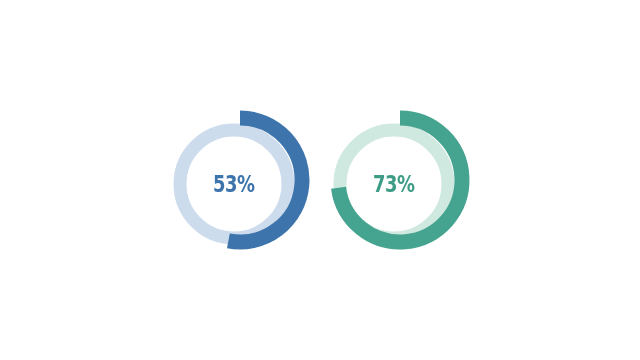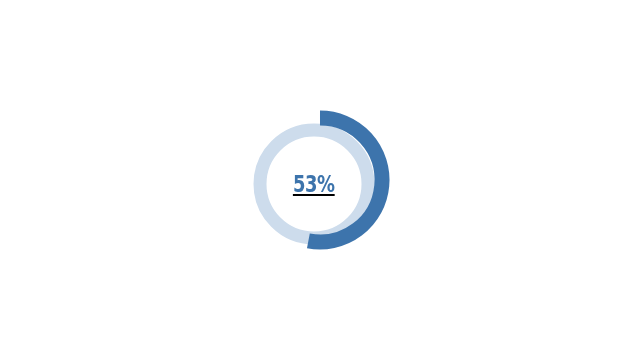--- a/index.html
+++ b/index.html
@@ -31,21 +31,20 @@
     align-items: center;
     justify-content: center;
   }
   .gauge {
     position: relative;
     width: 160px;
     height: 276px;
     display: flex;
     align-items: center;
     justify-content: center;
-    text-decoration: underline;
   }
   .gauge-svg {
     position: absolute;
     left: 50%;
     top: 50%;
     transform: translate(-50%, -50%);
     width: 160px;
     height: 180px;
     overflow: visible;
   }
@@ -71,16 +70,23 @@
   <div class="gauge-row">
 
     <div class="gauge">
       <svg class="gauge-svg" viewBox="0 0 160 180">
         <circle class="g1-track" cx="74" cy="94" r="54" fill="none" stroke-width="13" stroke="#cddcec"></circle>
         <path class="g1-arc" fill="none" stroke-width="15" stroke-linecap="butt" d="M 80.00 28.00 A 62 62 0 1 1 68.38 150.90" stroke="#3d74ac"></path>
       </svg>
       <div class="gauge-value g1-text" style="color: rgb(61, 116, 172); left: -6px; top: 4px; position: relative;">53%</div>
     </div>
 
+    <div class="gauge">
+      <svg class="gauge-svg" viewBox="0 0 160 180">
+        <circle class="g2-track" cx="74" cy="94" r="54" fill="none" stroke-width="13" stroke="#cfe8e0"></circle>
+        <path class="g2-arc" fill="none" stroke-width="15" stroke-linecap="butt" d="M 80.00 28.00 A 62 62 0 1 1 18.49 97.77" stroke="#45a48f"></path>
+      </svg>
+      <div class="gauge-value g2-text" style="color: rgb(61, 156, 134); left: -6px; top: 4px; position: relative;">73%</div>
+    </div>
 
 
   </div>
 </div>
 
 </body></html>

